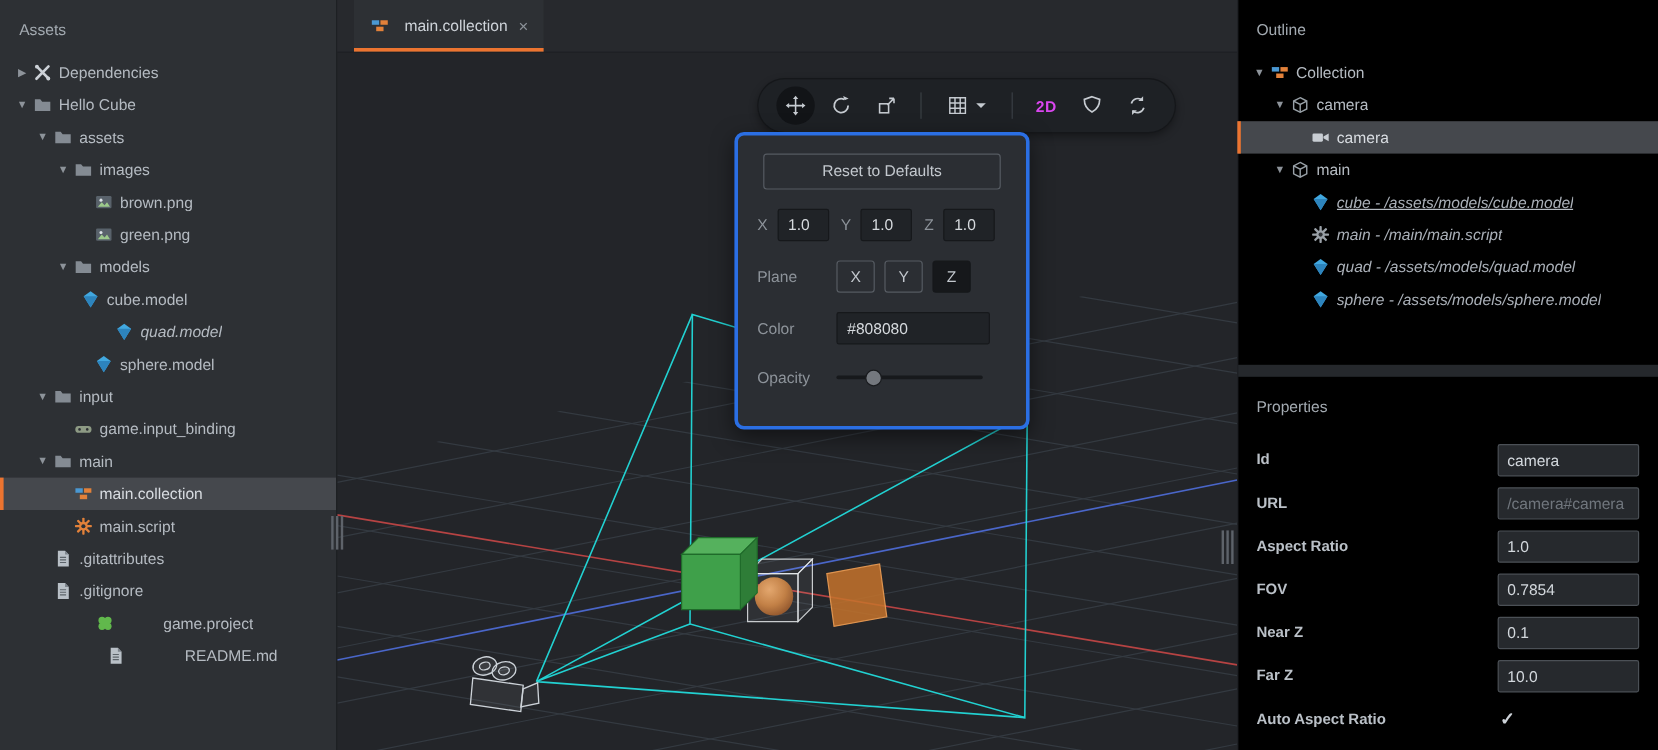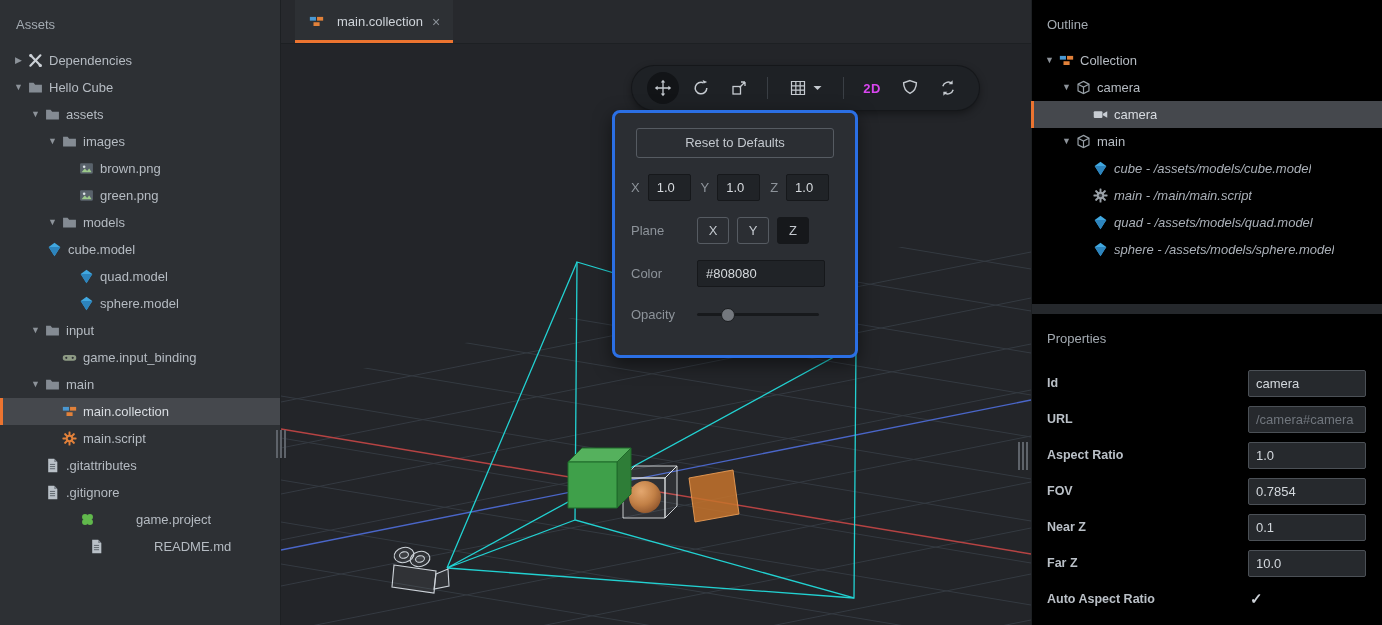--- a/index.html
+++ b/index.html
@@ -135,31 +135,31 @@
         </div>
         <div class="tree-row" style="padding-left: 44px;">
           <span class="arrow">▼</span>
           <span class="tree-icon">
             <svg width="15" height="15" viewBox="0 0 14 14">
               <path d="M1 2.6h4.2l1.5 1.9H13v7.1H1z" fill="#848b93"></path>
             </svg>
           </span>
           <span class="tree-label">models</span>
         </div>
-        <div class="tree-row" style="padding-left: 29px;">
+        <div class="tree-row" style="padding-left: 50px;">
           <span class="arrow"></span>
           <span class="tree-icon">
             <svg width="15" height="15" viewBox="0 0 14 14">
               <path d="M7 .7l5.4 3.9L7 13.3 1.6 4.6z" fill="#41a8e0"></path>
               <path d="M1.6 4.6h10.8L7 13.3z" fill="#2d84bd"></path>
             </svg>
           </span>
           <span class="tree-label">cube.model</span>
         </div>
-        <div class="tree-row" style="padding-left: 61px;">
+        <div class="tree-row" style="padding-left: 78px; font-style: italic;">
           <span class="arrow"></span>
           <span class="tree-icon">
             <svg width="15" height="15" viewBox="0 0 14 14">
               <path d="M7 .7l5.4 3.9L7 13.3 1.6 4.6z" fill="#41a8e0"></path>
               <path d="M1.6 4.6h10.8L7 13.3z" fill="#2d84bd"></path>
             </svg>
           </span>
           <span class="tree-label">quad.model</span>
         </div>
         <div class="tree-row" style="padding-left: 61px; text-align: right;">
@@ -487,21 +487,21 @@
             <span class="tree-icon">
               <svg width="15" height="15" viewBox="0 0 14 14">
                 <g fill="none" stroke="#98a0a7" stroke-width="1.1">
                   <path d="M7 1.3l5.1 2.6v6.2L7 12.7 1.9 10.1V3.9z"></path>
                   <path d="M1.9 3.9L7 6.5l5.1-2.6M7 6.5v6.2"></path>
                 </g>
               </svg>
             </span>
             <span class="tree-label">main</span>
           </div>
-          <div class="tree-row" style="padding-left: 44px;">
+          <div class="tree-row" style="padding-left: 44px; text-decoration: underline;">
             <span class="arrow"></span>
             <span class="tree-icon">
               <svg width="15" height="15" viewBox="0 0 14 14">
                 <path d="M7 .7l5.4 3.9L7 13.3 1.6 4.6z" fill="#41a8e0"></path>
                 <path d="M1.6 4.6h10.8L7 13.3z" fill="#2d84bd"></path>
               </svg>
             </span>
             <span class="tree-label italic">cube - /assets/models/cube.model</span>
           </div>
           <div class="tree-row" style="padding-left: 44px;">

